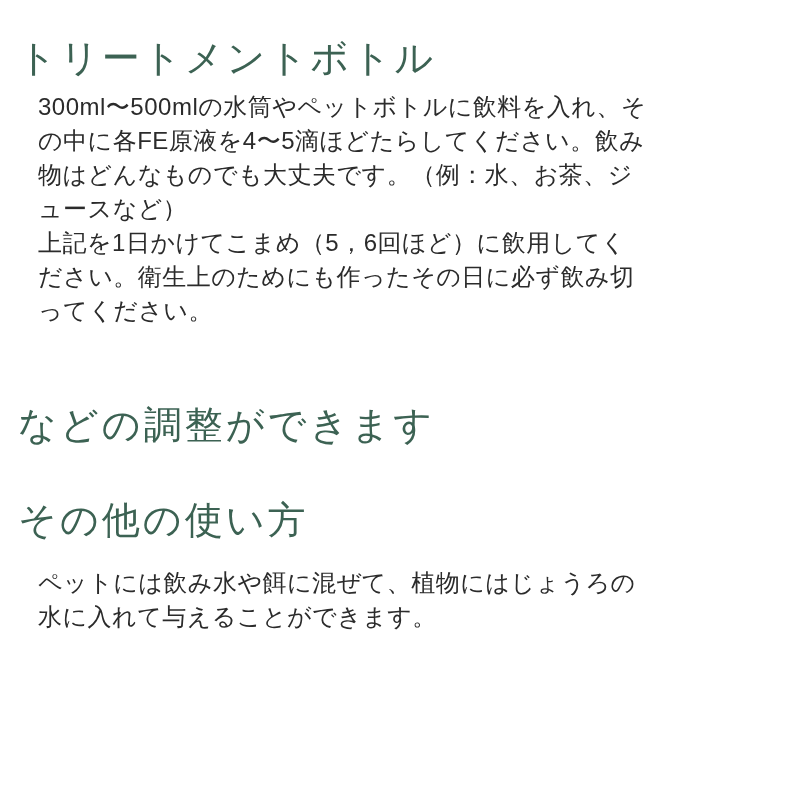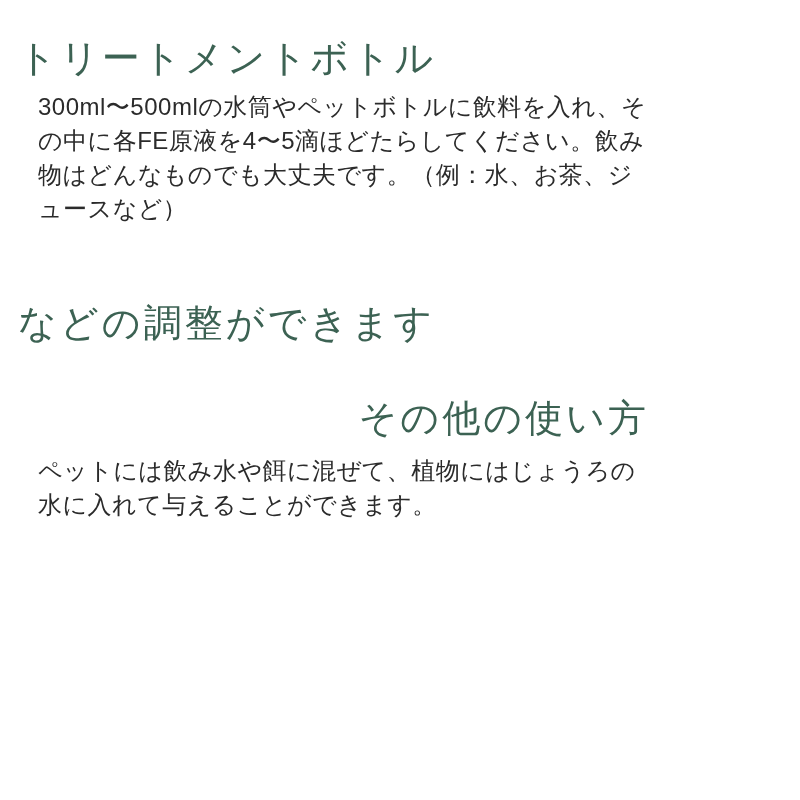--- a/index.html
+++ b/index.html
@@ -33,32 +33,33 @@
     font-size: 24px;
     line-height: 34px;
     color: #2b2b2b;
     letter-spacing: 0.5px;
     overflow-wrap: break-word;
   }
   .sec .body p {
     margin: 0;
   }
   .sec-2 .heading { margin-top: 75px; }
-  .sec-3 .heading { margin-top: 51px; text-align: right; }
-  .sec-3 .body   { margin-top: 14px; }
+  .sec-3 .heading { margin-top: 51px; }
+  .sec-3 .body   { margin-top: 24px; }
 </style>
 </head>
 <body>
 
 <main class="doc">
 
   <section class="sec sec-1">
     <h1 class="heading">トリートメントボトル</h1>
     <div class="body">
       <p>300ml〜500mlの水筒やペットボトルに飲料を入れ、その中に各FE原液を4〜5滴ほどたらしてください。飲み物はどんなものでも大丈夫です。（例：水、お茶、ジュースなど）</p>
+      <p>上記を1日かけてこまめ（5，6回ほど）に飲用してください。衛生上のためにも作ったその日に必ず飲み切ってください。</p>
     </div>
   </section>
 
   <section class="sec sec-2">
     <h1 class="heading">などの調整ができます</h1>
   </section>
 
   <section class="sec sec-3">
     <h1 class="heading">その他の使い方</h1>
     <div class="body">

